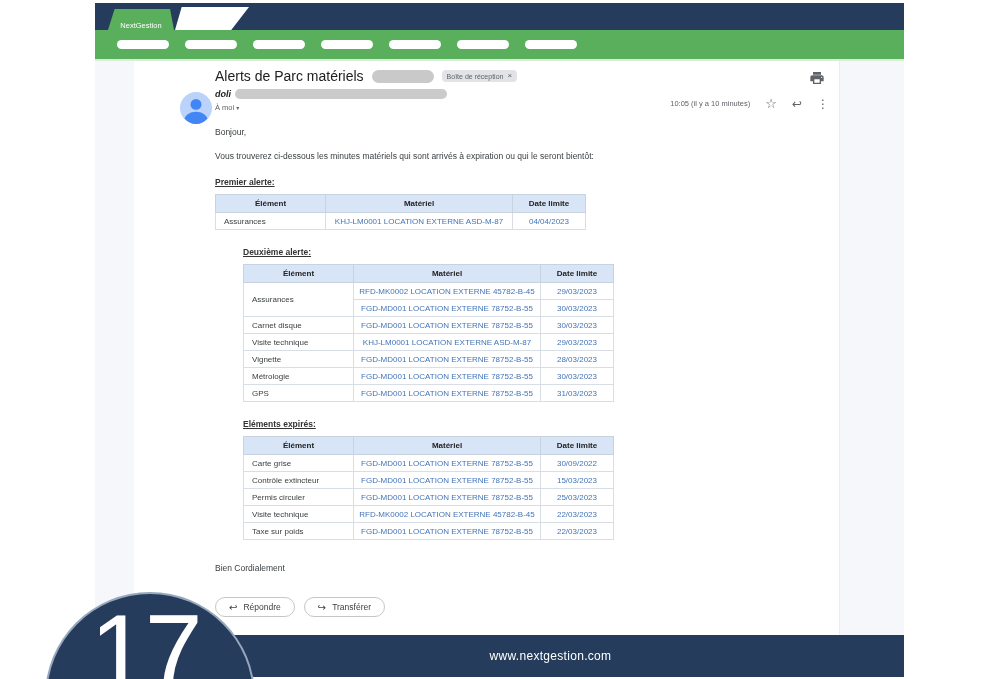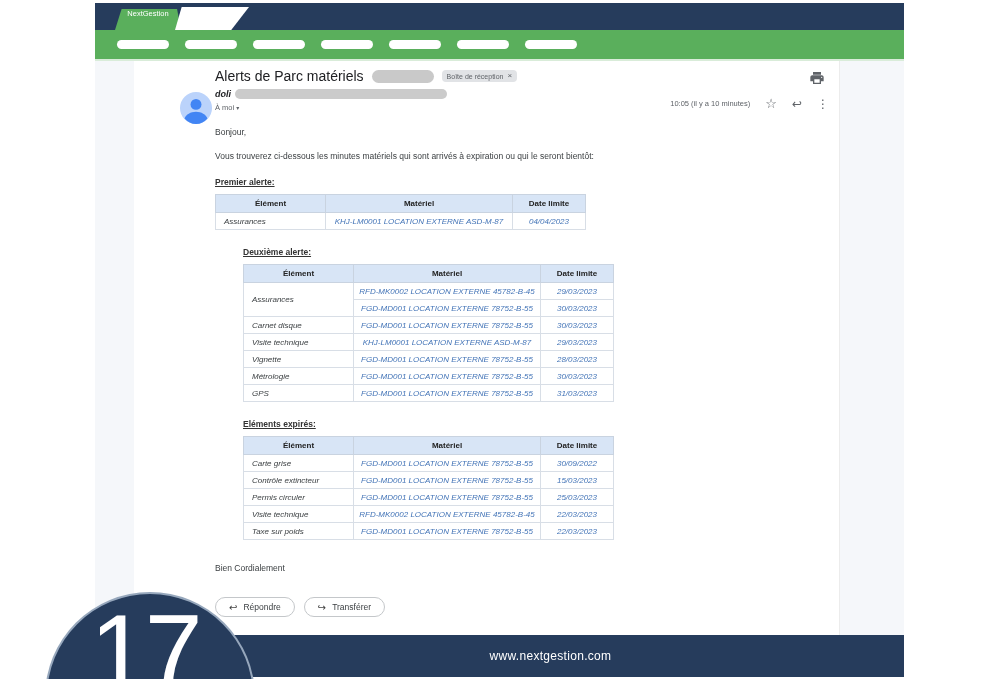--- a/index.html
+++ b/index.html
@@ -3,23 +3,23 @@
 <meta charset="utf-8">
 <style>
   * { margin:0; padding:0; box-sizing:border-box; }
   html,body { width:1000px; height:679px; background:#fff; font-family:"Liberation Sans","DejaVu Sans",sans-serif; }
   .page { position:relative; width:1000px; height:679px; background:#fff; overflow:hidden; }
 
   
   .app-frame { position:absolute; left:95px; top:3px; width:809px; height:676px; }
 
   .top-navy { position:relative; height:27px; background:#263C5C; }
-  .brand-tab { position:absolute; left:20px; bottom:0; width:66px; height:21px; background:#5AAF5C;
+  .brand-tab { position:absolute; left:13px; bottom:0; width:66px; height:21px; background:#5AAF5C;
     clip-path:polygon(10% 0,94% 0,100% 100%,0 100%); color:#fff; font-size:7.5px;
-    display:flex; align-items:flex-start; justify-content:center; }
+    display:flex; align-items:flex-end; justify-content:center; }
   .white-tab { position:absolute; left:80px; bottom:0; width:74px; height:23px; background:#fff;
     clip-path:polygon(9% 0,100% 0,76% 100%,0 100%); }
 
   .nav-bar { height:31px; background:#5AAF5C; display:flex; align-items:center; gap:16px;
     padding-left:22px; border-bottom:2px solid #d9ecd9; }
   .nav-pill { width:52px; height:9px; border-radius:5px; background:#fff; flex:0 0 auto; }
 
   .content-area { position:relative; height:574px; background:#F5F7FA; }
 
   
@@ -52,21 +52,21 @@
   .greeting { margin:15px 0 0 81px; font-size:8.5px; color:#3c4043; }
   .intro    { margin:14px 0 0 81px; font-size:8.5px; color:#3c4043; }
   .signoff  { margin:23px 0 0 81px; font-size:8.5px; color:#3c4043; }
 
   .sections { margin:16px 0 0 81px; width:370px; }
   .section + .section { margin-top:17px;margin-left:28px; }
   .section-title { font-size:8.5px; font-weight:bold; text-decoration:underline; color:#333; }
   .alert-table { border-collapse:collapse; width:370px; table-layout:fixed; margin-top:7px; font-size:8px; }
   .alert-table th { background:#D8E5F6; border:1px solid #C9D3E0; height:18px; font-weight:bold;
     color:#222; text-align:center; }
-  .alert-table td { border:1px solid #D8DEE6; height:17px; background:#fff;font-style:italic; }
+  .alert-table td { border:1px solid #D8DEE6; height:17px; background:#fff; }
   td.el   { text-align:left; padding-left:8px; color:#3c4043; }
   td.mat  { text-align:center; color:#4374B7; }
   td.date { text-align:center; color:#4374B7; }
 
   .actions-row { margin:24px 0 0 81px; display:flex; gap:9px; }
   .action-btn { height:20px; border:1px solid #c4c7ca; border-radius:11px; background:#fff;
     display:inline-flex; align-items:center; gap:6px; padding:0 13px; font-size:8.5px; color:#3c4043;
     font-family:inherit; cursor:pointer; }
   .action-btn .aicon { font-size:10px; color:#444; }
 

